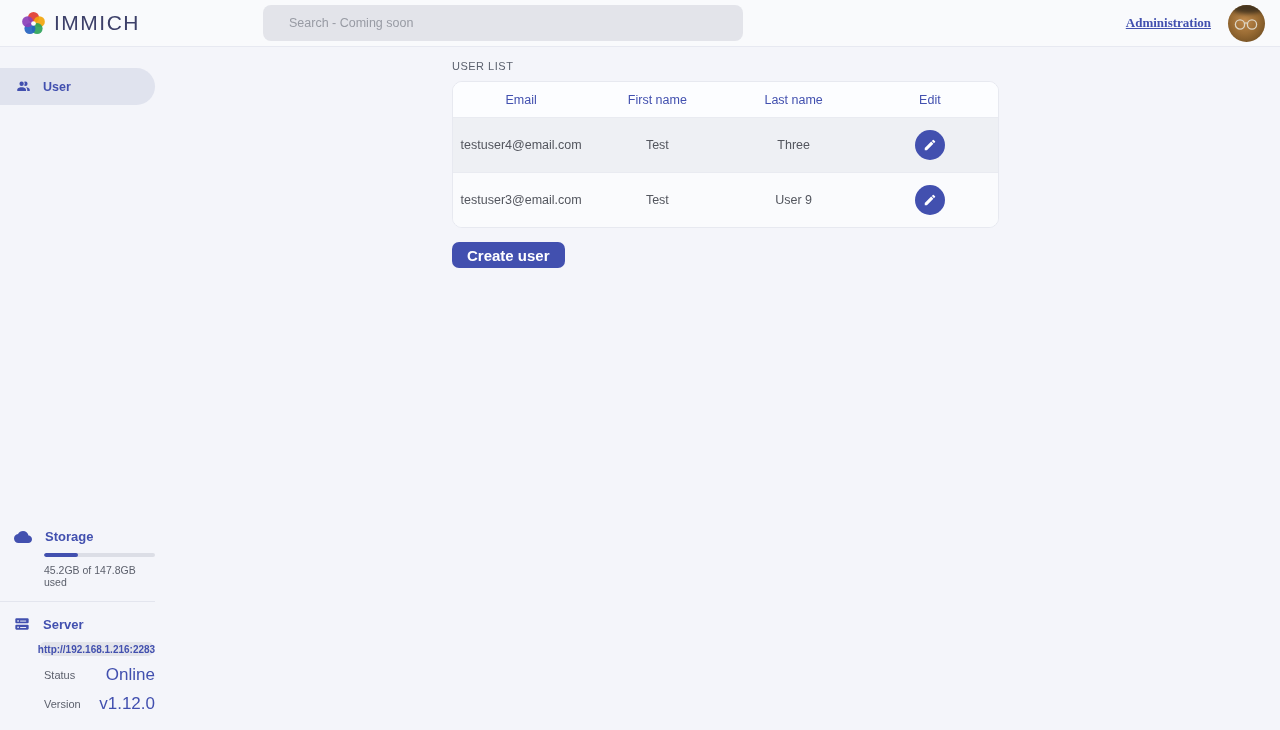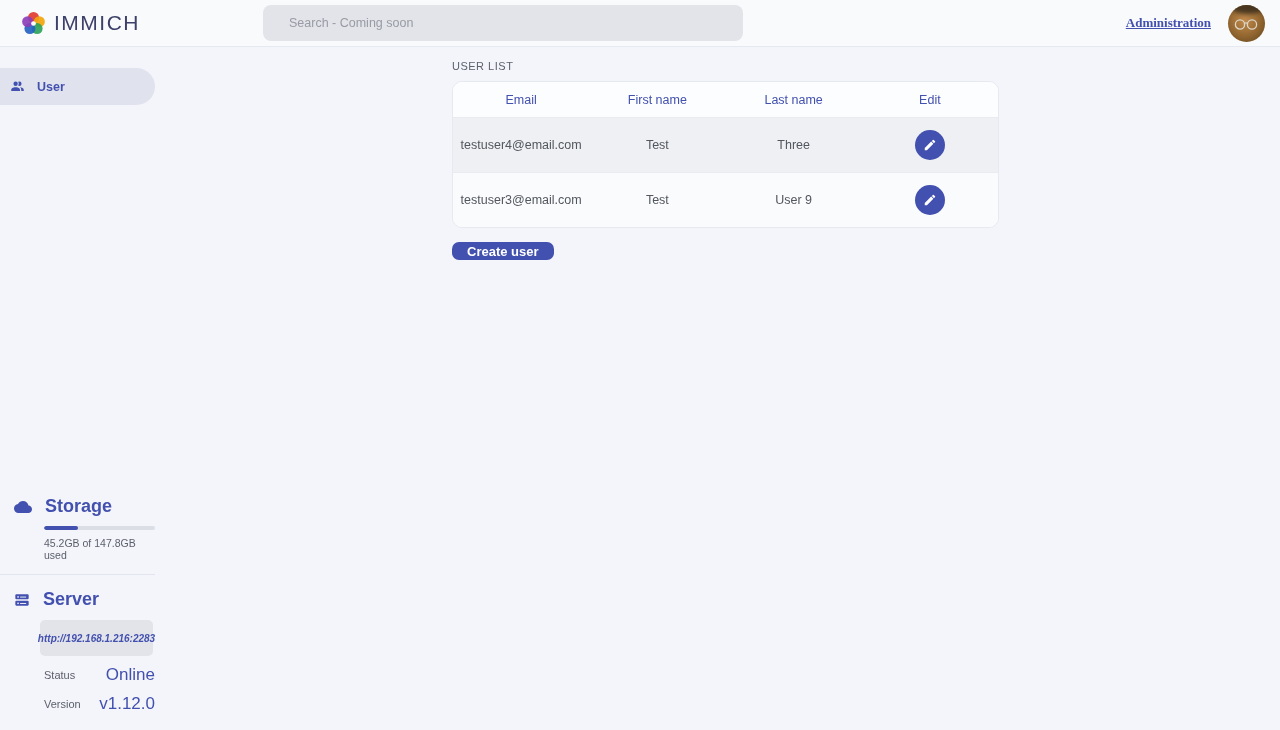--- a/index.html
+++ b/index.html
@@ -51,38 +51,38 @@
   }
   .avatar svg{position:absolute;left:5px;top:13px;}
   
   .shell{display:flex;height:683px;}
   .sidebar{
     width:171px;flex-shrink:0;display:flex;flex-direction:column;justify-content:space-between;
   }
   .nav{padding-top:21px;}
   .nav-item{
     width:155px;height:37px;border-radius:0 19px 19px 0;display:flex;align-items:center;
-    gap:11px;padding-left:9px;cursor:pointer;color:var(--accent);
+    gap:11px;padding-left:15px;cursor:pointer;color:var(--accent);
   }
   .nav-item.active{background:#e0e3ee;}
   .nav-item .label{font-size:12.5px;font-weight:600;}
   
   .sidebar-bottom{padding:0 16px 16px 14px;}
   .sb-title-row{display:flex;align-items:center;gap:13px;}
-  .sb-title{font-size:18px;font-weight:700;color:var(--accent);}
+  .sb-title{font-size:13px;font-weight:700;color:var(--accent);}
   .progress-track{
     margin:9px 0 0 30px;height:4px;border-radius:2px;background:#dcdee6;overflow:hidden;
   }
   .progress-fill{height:100%;border-radius:2px;background:var(--accent);}
   .usage-text{margin:7px 0 0 30px;font-size:10.5px;color:var(--gray-text);}
   .sb-divider{border-top:1px solid #e3e5ee;margin:13px 0 14px -14px;}
   .server-url{
-    margin:10px 0 0 26px;width:113px;height:36px;border-radius:5px;background:var(--pill-gray);
+    margin:10px 0 0 26px;width:113px;height:14px;border-radius:5px;background:var(--pill-gray);
     display:flex;align-items:center;justify-content:center;
-    font-size:10px;font-weight:700;color:var(--accent);white-space:nowrap;font-style:italic;
+    font-size:10px;font-weight:700;color:var(--accent);white-space:nowrap;
   }
   .sb-info-row{
     margin:9px 0 0 30px;display:flex;justify-content:space-between;align-items:center;
   }
   .sb-info-label{font-size:11px;color:var(--gray-text);}
   .sb-info-value{font-size:17px;font-weight:400;color:var(--accent);}
   
   .main{flex:1;display:flex;flex-direction:column;}
   .page-head{
     height:59px;display:flex;align-items:center;padding-left:22px;
@@ -102,22 +102,22 @@
   .trow{height:55px;border-top:1px solid #e9ebf1;}
   .trow.shade{background:#eef0f4;}
   .trow.light{background:#fafbfd;}
   .td{font-size:12.5px;color:var(--cell-text);text-align:center;}
   .td-edit{display:flex;justify-content:center;}
   .edit-btn{
     width:30px;height:30px;border-radius:50%;background:var(--accent);border:none;cursor:pointer;
     display:flex;align-items:center;justify-content:center;
   }
   .create-btn{
-    margin-top:14px;height:18px;padding:0 15px;border:none;border-radius:7px;cursor:pointer;
-    background:var(--accent);color:#fff;font-size:13px;font-weight:700;font-family:inherit;
+    margin-top:14px;height:26px;padding:0 15px;border:none;border-radius:7px;cursor:pointer;
+    background:var(--accent);color:#fff;font-size:15px;font-weight:700;font-family:inherit;
   }
 </style>
 </head>
 <body>
 
 <header class="topbar">
   <div class="brand">
     <svg class="brand-logo" viewBox="0 0 24 24">
       <circle cx="12" cy="6.6" r="4.9" fill="#e13b30" opacity="0.92"></circle>
       <circle cx="17.2" cy="10.4" r="4.9" fill="#f2a50c" opacity="0.92"></circle>

